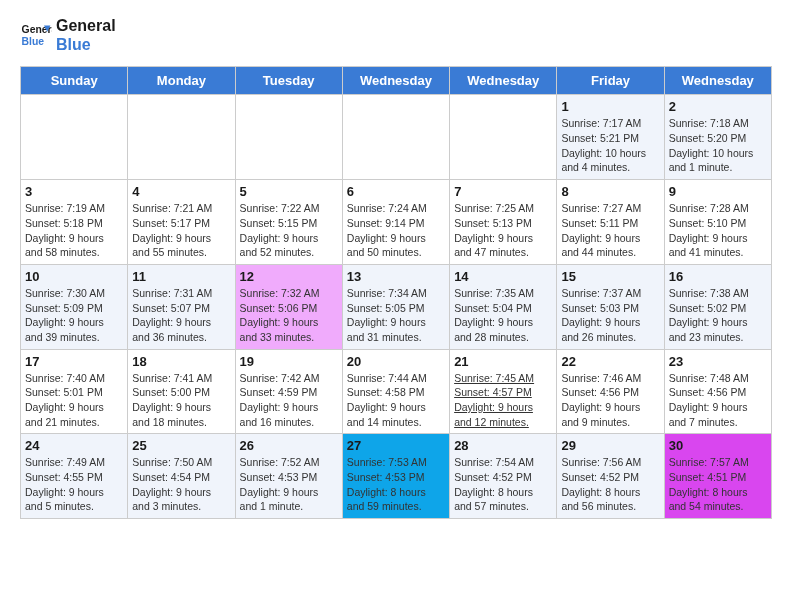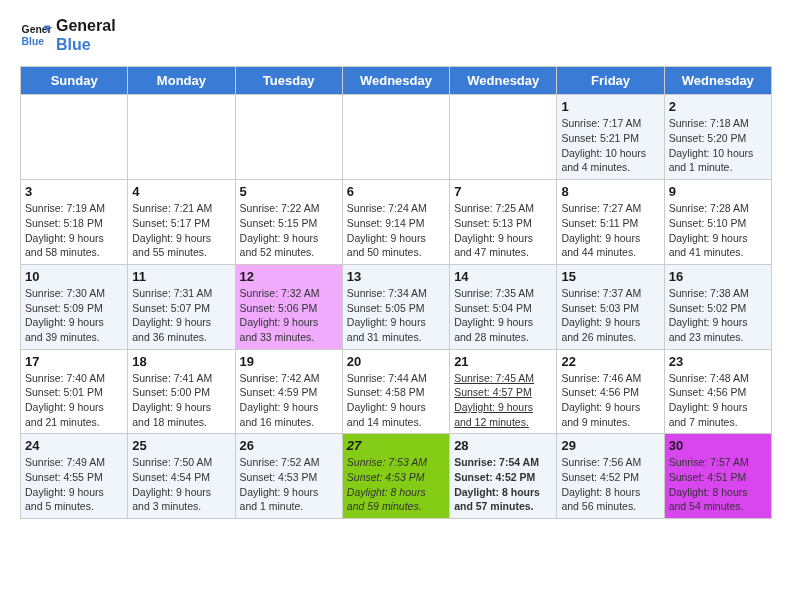--- a/index.html
+++ b/index.html
@@ -219,29 +219,29 @@
             <div class="day-info" style="white-space: pre-line;">Sunrise: 7:50 AM
 Sunset: 4:54 PM
 Daylight: 9 hours and 3 minutes.</div>
           </td>
           <td style="background: rgb(240, 244, 251);">
             <div class="day-num">26</div>
             <div class="day-info" style="white-space: pre-line;">Sunrise: 7:52 AM
 Sunset: 4:53 PM
 Daylight: 9 hours and 1 minute.</div>
           </td>
-          <td style="background: #84cc16; font-style: italic;">
+          <td style="background: #0ea5e9;">
             <div class="day-num">27</div>
             <div class="day-info" style="white-space: pre-line;">Sunrise: 7:53 AM
 Sunset: 4:53 PM
 Daylight: 8 hours and 59 minutes.</div>
           </td>
           <td style="background: rgb(240, 244, 251);">
             <div class="day-num">28</div>
-            <div class="day-info" style="white-space: pre-line; font-weight: bold;">Sunrise: 7:54 AM
+            <div class="day-info" style="white-space: pre-line;">Sunrise: 7:54 AM
 Sunset: 4:52 PM
 Daylight: 8 hours and 57 minutes.</div>
           </td>
           <td style="background: rgb(240, 244, 251);">
             <div class="day-num">29</div>
             <div class="day-info" style="white-space: pre-line;">Sunrise: 7:56 AM
 Sunset: 4:52 PM
 Daylight: 8 hours and 56 minutes.</div>
           </td>
           <td style="background: #d946ef;">

